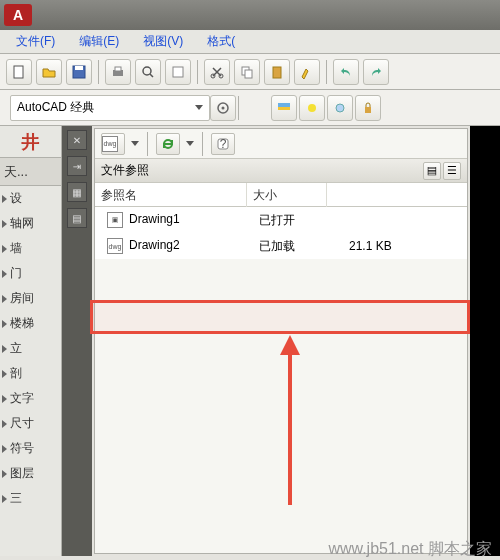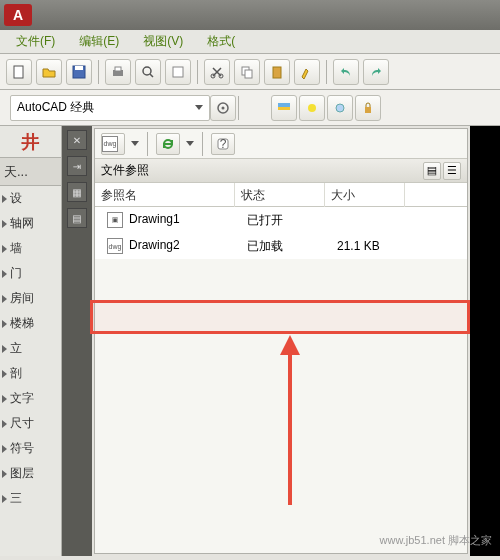--- a/index.html
+++ b/index.html
@@ -1,21 +1,21 @@
 <!DOCTYPE html>
 <html><head>
 <meta charset="utf-8">
 <style>
 *{margin:0;padding:0;box-sizing:border-box;font-family:"Microsoft YaHei",SimSun,sans-serif;font-size:12px}
 body{width:500px;height:560px;background:#fff;position:relative;overflow:hidden}
 .app{width:500px;height:560px;background:#e4e3de;position:relative}
 .titlebar{height:30px;background:linear-gradient(#8a8a85,#6e6e69);display:flex;align-items:center;padding:0 4px}
 .logo{width:28px;height:22px;background:#b22222;border-radius:3px;color:#fff;font-weight:bold;font-size:14px;display:flex;align-items:center;justify-content:center;margin-right:8px}
 .menubar{height:24px;background:#e7e7e2;border-bottom:1px solid #b0b0aa;display:flex;align-items:center;padding:0 6px;gap:4px}
-.menuitem{padding:12px 10px;color:#4d7c0f;cursor:pointer}
+.menuitem{padding:12px 10px;color:#1d4ed8;cursor:pointer}
 .toolbar{height:36px;background:#f1f0ec;border-bottom:1px solid #b0b0aa;display:flex;align-items:center;padding:0 6px;gap:4px}
 .tbtn{width:26px;height:26px;border:1px solid #bdbdb5;background:linear-gradient(#fdfdfb,#e6e5df);border-radius:3px;display:flex;align-items:center;justify-content:center;cursor:pointer}
 .sep{width:1px;height:24px;background:#b0b0aa;margin:0 2px}
 .wsrow{height:36px;background:#f1f0ec;border-bottom:1px solid #b0b0aa;display:flex;align-items:center;padding:0 10px;}
 .wsdrop{width:200px;height:26px;border:1px solid #bdbdb5;background:#fff;border-radius:2px;display:flex;align-items:center;padding:0 6px;justify-content:space-between}
 .chev{width:0;height:0;border-left:4px solid transparent;border-right:4px solid transparent;border-top:5px solid #555}
 .layerbtns{display:flex;gap:2px;margin-left:30px}
 .lbody{display:flex;height:430px}
 .leftcol{width:62px;background:#e7e7e2;border-right:1px solid #b0b0aa;display:flex;flex-direction:column}
 .lefttop{height:32px;border-bottom:1px solid #b0b0aa;display:flex;align-items:center;justify-content:center}
@@ -25,29 +25,29 @@
 .treeitem{display:flex;align-items:center;padding:4px 2px;color:#333;white-space:nowrap}
 .tri{width:0;height:0;border-top:4px solid transparent;border-bottom:4px solid transparent;border-left:5px solid #666;margin-right:3px}
 .midcol{width:30px;background:#5a5a55;display:flex;flex-direction:column;align-items:center;padding-top:4px;gap:6px}
 .midbtn{width:20px;height:20px;background:#6a6a65;border:1px solid #444;display:flex;align-items:center;justify-content:center;color:#ddd;cursor:pointer;font-size:10px}
 .panel{flex:1;background:#f6f6f2;border:1px solid #b0b0aa;margin:2px;position:relative}
 .ptoolbar{height:30px;border-bottom:1px solid #c8c8c0;display:flex;align-items:center;padding:0 6px;gap:6px}
 .pbtn{width:24px;height:22px;border:1px solid #bdbdb5;background:linear-gradient(#fdfdfb,#e6e5df);border-radius:2px;display:flex;align-items:center;justify-content:center;font-size:11px}
 .phead{height:24px;background:linear-gradient(#eeede8,#dcdbd4);border-bottom:1px solid #c8c8c0;display:flex;align-items:center;padding:0 6px;justify-content:space-between}
 .colhead{height:24px;background:#fff;border-bottom:1px solid #c8c8c0;display:flex}
 .ch{height:24px;border-right:1px solid #dcdcd4;display:flex;align-items:center;padding:0 6px;color:#333}
-.c1{width:140px}.c2{width:90px}.c3{width:80px}
+.c1{width:152px}.c2{width:90px}.c3{width:80px}
 .tbl{background:#fff}
 .row{height:26px;display:flex;align-items:center}
 .cell{display:flex;align-items:flex-start;padding:0 12px}
 .dwgicon{width:16px;height:16px;border:1px solid #888;background:#fff;margin-right:6px;display:flex;align-items:center;justify-content:center;font-size:7px;color:#555}
 .highlight{position:absolute;left:90px;top:300px;width:380px;height:34px;border:3px solid #e74c3c;background:rgba(231,76,60,0.05);pointer-events:none}
 .arrow{position:absolute;left:270px;top:335px;pointer-events:none}
 .darkbg{width:30px;background:#000;height:430px}
-.watermark{position:absolute;right:8px;bottom:12px;color:#999;font-size:11px}
+.watermark{position:absolute;right:8px;bottom:0;color:#999;font-size:16px}
 svg{display:block}
 </style>
 </head>
 <body>
 
 <div class="app">
   <div class="titlebar">
     <div class="logo">A</div>
   </div>
 
@@ -261,21 +261,20 @@
       </div>
       <div class="phead">
         <span>文件参照</span>
         <span style="display:flex;gap:2px">
           <div class="pbtn" style="width:18px;height:18px">▤</div>
           <div class="pbtn" style="width:18px;height:18px">☰</div>
         </span>
       </div>
       <div class="colhead">
         <div class="ch c1">参照名</div>
-        <div class="ch c2">状态</div>
         <div class="ch c3">大小</div>
       </div>
       <div class="tbl">
         <div class="row">
           <div class="cell c1">
               <span class="dwgicon">▣</span>
               <span>Drawing1</span>
             </div>
           <div class="cell c2">已打开</div>
           <div class="cell c3"></div>

